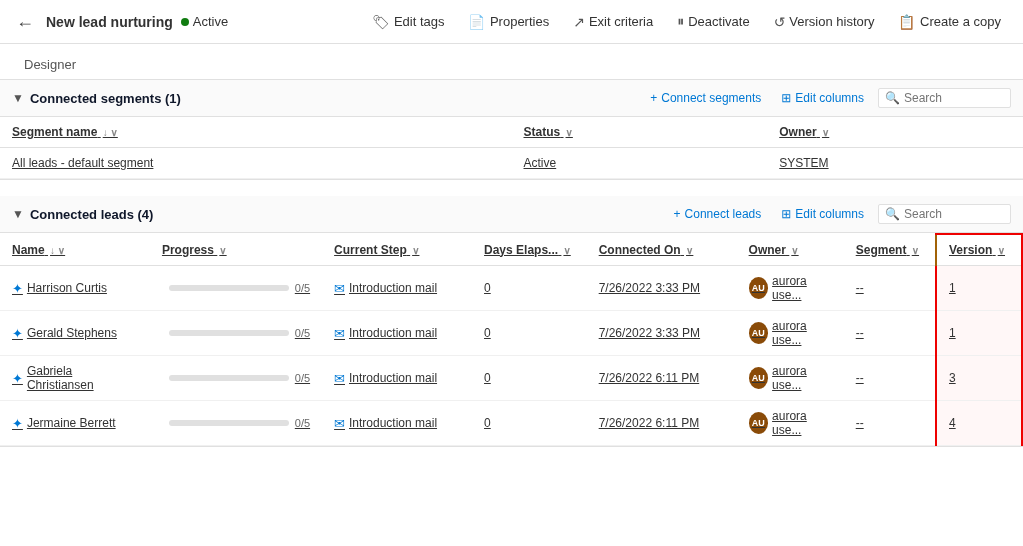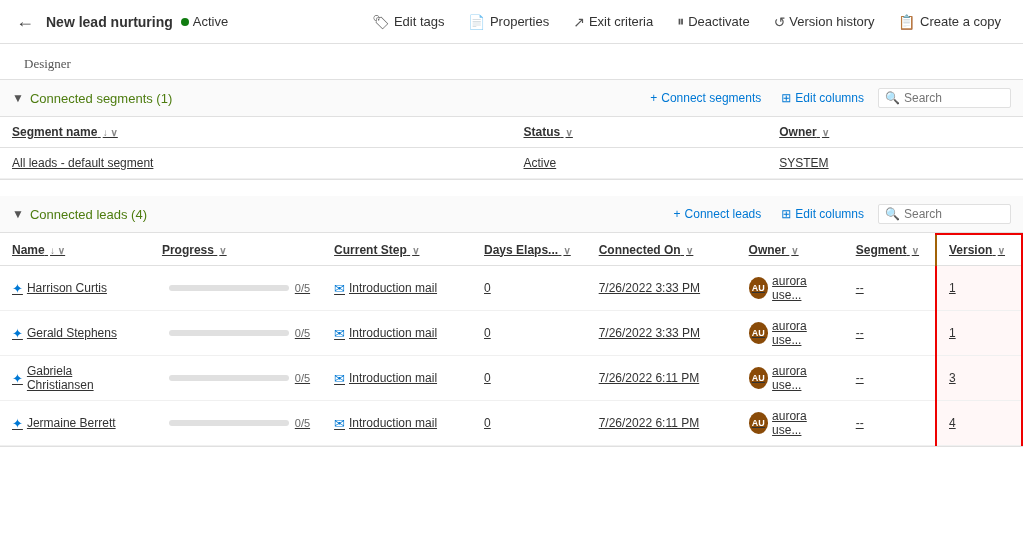--- a/index.html
+++ b/index.html
@@ -81,21 +81,20 @@
       align-items: flex-end;
       gap: 4px;
     }
     .tab {
       padding: 6px 12px;
       cursor: pointer;
       font-size: 13px;
       color: #555;
       border-bottom: 2px solid transparent;
       margin-bottom: -1px;
-      font-family: Liberation Serif, serif;
     }
     .tab.active {
       color: #0078d4;
       border-bottom: 2px solid #0078d4;
       font-weight: 600;
     }
 
     
     .main-content {
       height: calc(546px - 44px - 36px);
@@ -115,22 +114,22 @@
       border-bottom: 1px solid #e0e0e0;
     }
     .section-chevron {
       cursor: pointer;
       font-size: 12px;
       margin-right: 6px;
       color: #555;
     }
     .section-title {
       font-size: 13px;
-      font-weight: 400;
-      color: #4d7c0f;
+      font-weight: 700;
+      color: #0f172a;
       flex: 1;
     }
     .section-actions {
       display: flex;
       align-items: center;
       gap: 8px;
     }
     .section-action-btn {
       display: flex;
       align-items: center;

